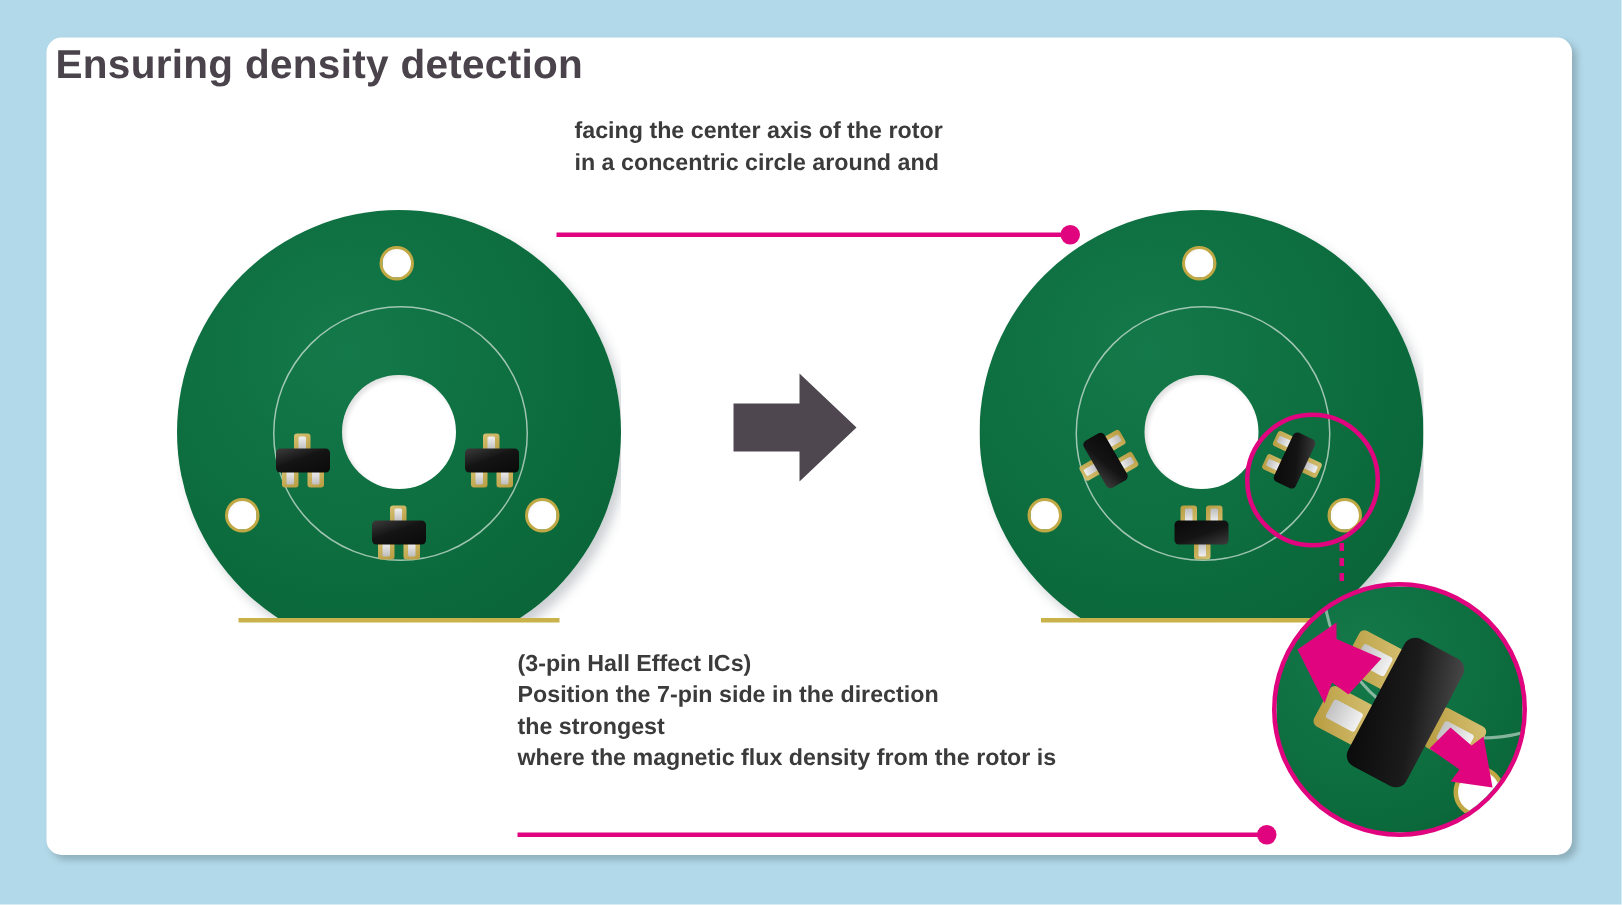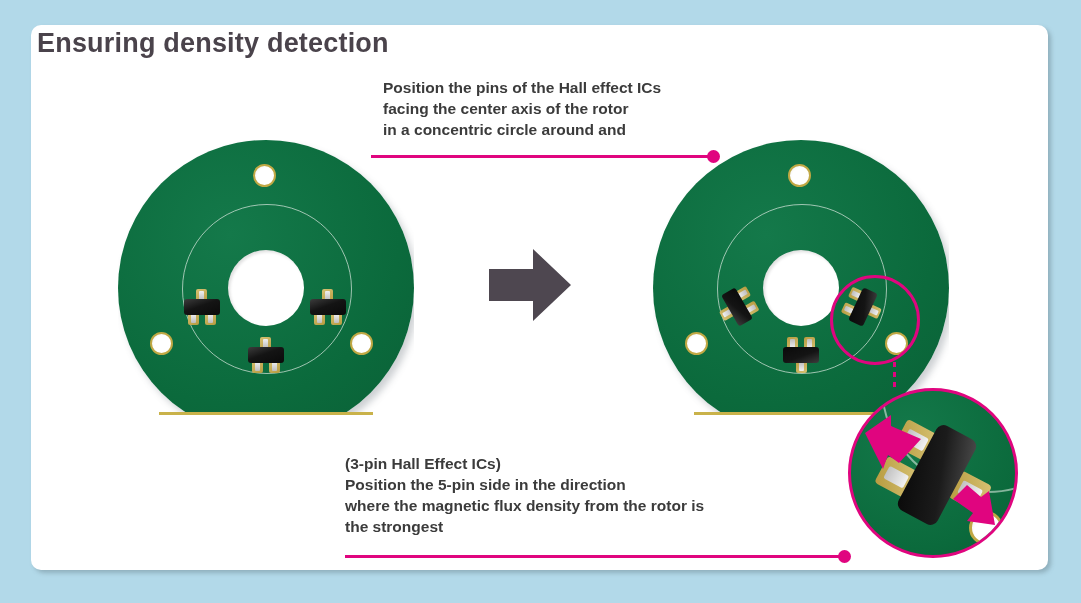--- a/index.html
+++ b/index.html
@@ -20,21 +20,21 @@
     position:absolute;left:37px;top:28px;
     font-size:27px;font-weight:bold;color:#4a434b;
     letter-spacing:.2px;white-space:nowrap;
   }
 
   .callout{
     position:absolute;font-size:15.5px;font-weight:bold;color:#3b3b3b;
     line-height:21px;white-space:nowrap;
   }
   #callout-top{left:383px;top:77px;}
-  #callout-bottom{left:345px;top:453px;}
+  #callout-bottom{left:345px;top:432px;}
 
   .lead-line{position:absolute;height:3px;background:#e0057f;}
   .lead-dot{position:absolute;width:13px;height:13px;border-radius:50%;background:#e0057f;}
 
   
   .pcb{position:absolute;}
   .pcb .disc{
     position:absolute;left:0;top:0;width:100%;height:100%;
     border-radius:50%;
     background:radial-gradient(circle at 38% 32%, #14794a 0%, #0b6a3c 62%, #0a5f36 100%);
@@ -134,32 +134,31 @@
 </head>
 <body>
 
 <div class="stage">
 
   <div class="card"></div>
 
   <div class="title">Ensuring density detection</div>
 
   <div class="callout" id="callout-top">
-    <div>Position the pins of the Hall effect ICs</div>
     <div>facing the center axis of the rotor</div>
     <div>in a concentric circle around and</div>
   </div>
   <div class="lead-line" style="left:371px;top:155px;width:345px;"></div>
   <div class="lead-dot" style="left:707px;top:150px;"></div>
 
   <div class="callout" id="callout-bottom">
     <div>(3-pin Hall Effect ICs)</div>
-    <div>Position the 5-pin side in the direction</div>
+    <div>Position the 7-pin side in the direction</div>
+    <div>the strongest</div>
     <div>where the magnetic flux density from the rotor is</div>
-    <div>the strongest</div>
   </div>
   <div class="lead-line" style="left:345px;top:555px;width:500px;"></div>
   <div class="lead-dot" style="left:838px;top:550px;"></div>
 
   <div class="pcb" style="left:118px;top:140px;width:296px;height:296px;">
     <div class="gold-edge" style="transform:translate(3px,3px);"></div>
     <div class="disc"></div>
     <div class="chord-gold"></div>
 
     <div class="ring" style="left:64px;top:64px;width:168px;height:168px;"></div>

